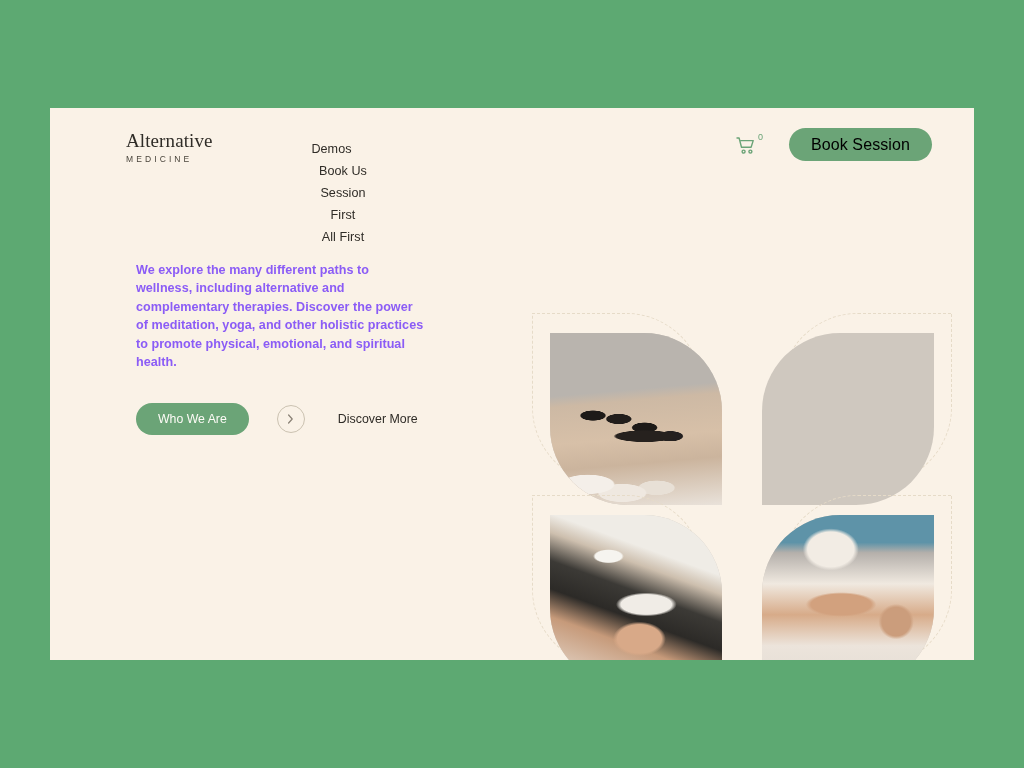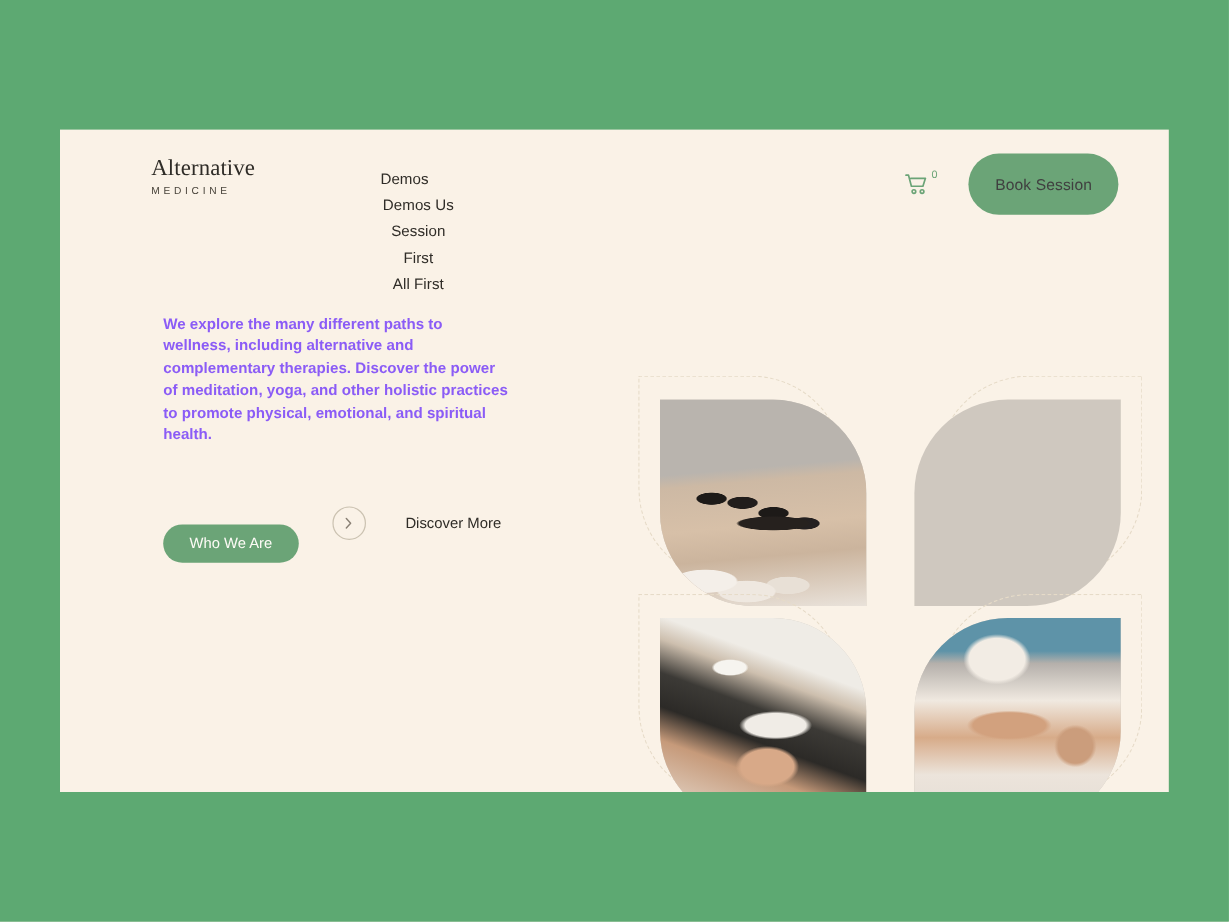--- a/index.html
+++ b/index.html
@@ -105,26 +105,26 @@
     color: #6ba477;
     line-height: 1;
     margin-left: 1px;
     margin-top: -3px;
   }
   .btn-book {
     display: inline-flex;
     align-items: center;
     justify-content: center;
     background: #6ba477;
-    color: #404040;
+    color: #000000;
     border: none;
     border-radius: 999px;
-    height: 51px;
+    height: 33px;
     padding: 0 22px;
-    font-size: 13px;
+    font-size: 16px;
     font-family: "Liberation Sans", sans-serif;
     cursor: pointer;
     letter-spacing: .1px;
   }
 
   
   #hero-left {
     position: absolute;
     left: 86px;
     top: 127px;
@@ -172,21 +172,20 @@
     justify-content: center;
     background: #6ba477;
     color: #fdfbf6;
     border: none;
     border-radius: 999px;
     height: 32px;
     padding: 0 22px;
     font-size: 12.3px;
     font-family: "Liberation Sans", sans-serif;
     cursor: pointer;
-    margin-top: 34px;
   }
   .discover {
     display: inline-flex;
     align-items: center;
     gap: 11px;
     cursor: pointer;
   }
   .disc-circle {
     width: 26px;
     height: 26px;
@@ -294,21 +293,21 @@
 
     <div id="site-header">
 
       <div class="logo">
         <span class="logo-main">Alternative</span>
         <span class="logo-sub">MEDICINE</span>
       </div>
 
       <nav class="nav">
         <div class="nav-item">Demos</div>
-        <div class="nav-item">Demos Us</div>
+        <div class="nav-item">Book Us</div>
         <div class="nav-item">Session</div>
         <div class="nav-item">First</div>
         <div class="nav-item">All First</div>
       </nav>
 
       <div class="header-right">
         <div class="cart">
           <span>
             <svg width="21" height="19" viewBox="0 0 21 19" fill="none" stroke="#6ba477" stroke-width="1.4" stroke-linecap="round" stroke-linejoin="round">
               <path d="M1 2h2.1l2.4 9.2h9.6l2.1-6.6H5"></path>

